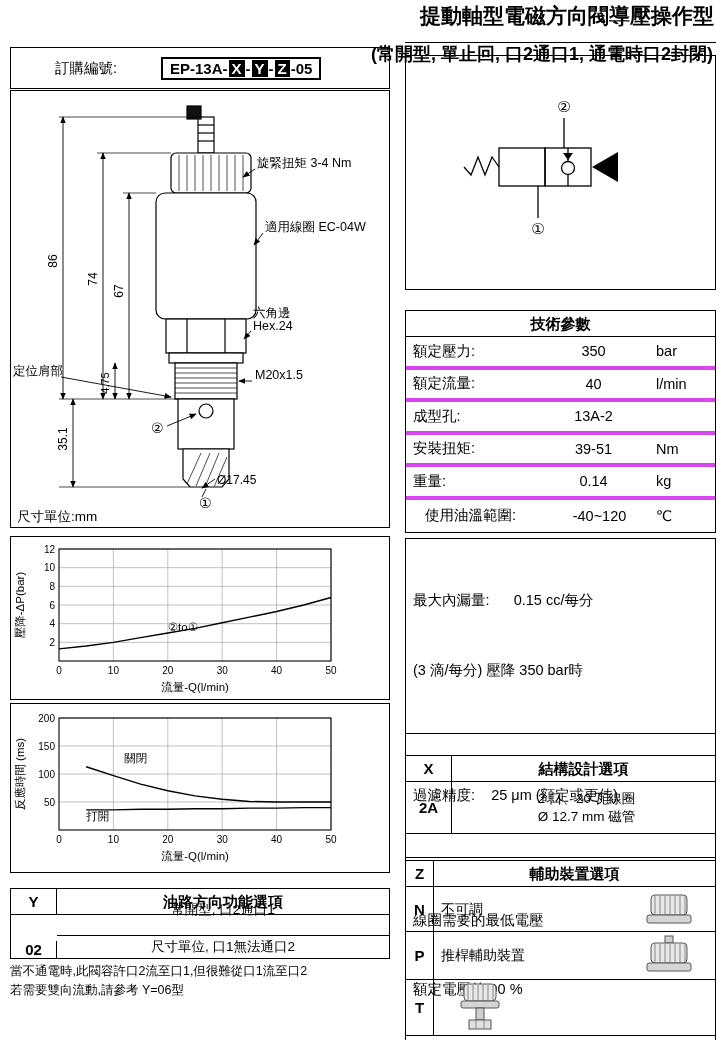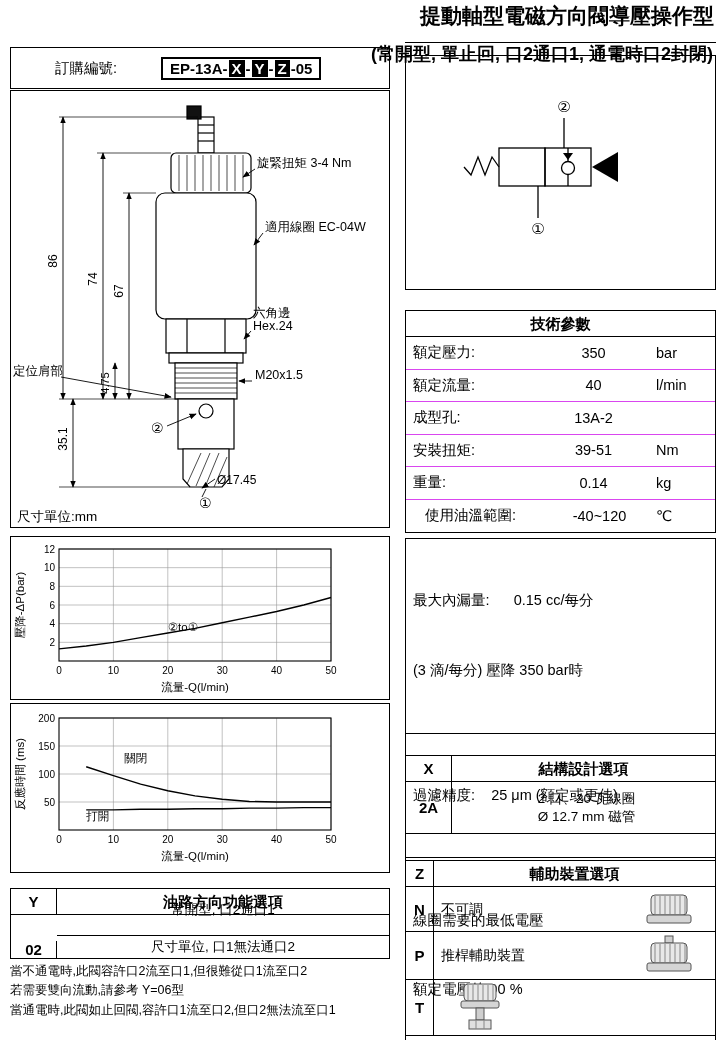--- a/index.html
+++ b/index.html
@@ -26,21 +26,21 @@
   
   .drawing-box { left:10px; top:90px; width:380px; height:438px; }
   .symbol-box  { left:405px; top:55px; width:311px; height:235px; }
   .chart1-box  { left:10px; top:536px; width:380px; height:164px; padding-top:2px; }
   .chart2-box  { left:10px; top:703px; width:380px; height:170px; padding-top:4px; }
 
   
   .tech { left:405px; top:310px; width:311px; }
   .tech-head { border:1px solid #000; height:27px; line-height:25px; text-align:center; font-weight:bold; font-size:15px; }
   .tech-rows { border:1px solid #000; border-top:none; }
-  .tech-row { height:32.5px; display:flex; align-items:center; font-size:14.5px; padding:0 7px; border-bottom:1px solid #d946ef; }
+  .tech-row { height:32.5px; display:flex; align-items:center; font-size:14.5px; padding:0 7px; border-bottom:4px solid #d946ef; }
   .tech-row:last-child { border-bottom:none;margin-left:12px; }
   .t-label { width:118px; }
   .t-value { flex:1; text-align:center; }
   .t-unit  { width:52px; text-align:left; }
   .tech-blocks { border:1px solid #000; margin-top:5px; }
   .tech-block { padding:4px 7px; font-size:14.5px; line-height:1.6; border-bottom:1px solid #000; white-space:pre-wrap; }
   .tech-block:last-child { border-bottom:none; }
 
   
   .opt-head { display:flex; border:1px solid #000; height:27px; font-weight:bold; font-size:15px; }
@@ -334,21 +334,20 @@
   <div class="opt-row">
     <div class="code">02</div>
     <div class="content">
       <div class="y-line1">常開型, 口2通口1</div>
       <div class="y-line2">尺寸單位, 口1無法通口2</div>
     </div>
   </div>
   <div class="y-notes">
     <div>當不通電時,此閥容許口2流至口1,但很難從口1流至口2</div>
     <div>若需要雙向流動,請參考 Y=06型</div>
-    <div>當通電時,此閥如止回閥,容許口1流至口2,但口2無法流至口1</div>
   </div>
 </div>
 
 <div class="abs z-table">
   <div class="opt-head">
     <div class="code" style="width:28px">Z</div>
     <div class="ttl">輔助裝置選項</div>
   </div>
   <div class="opt-row z-row-n">
     <div class="code">N</div>

